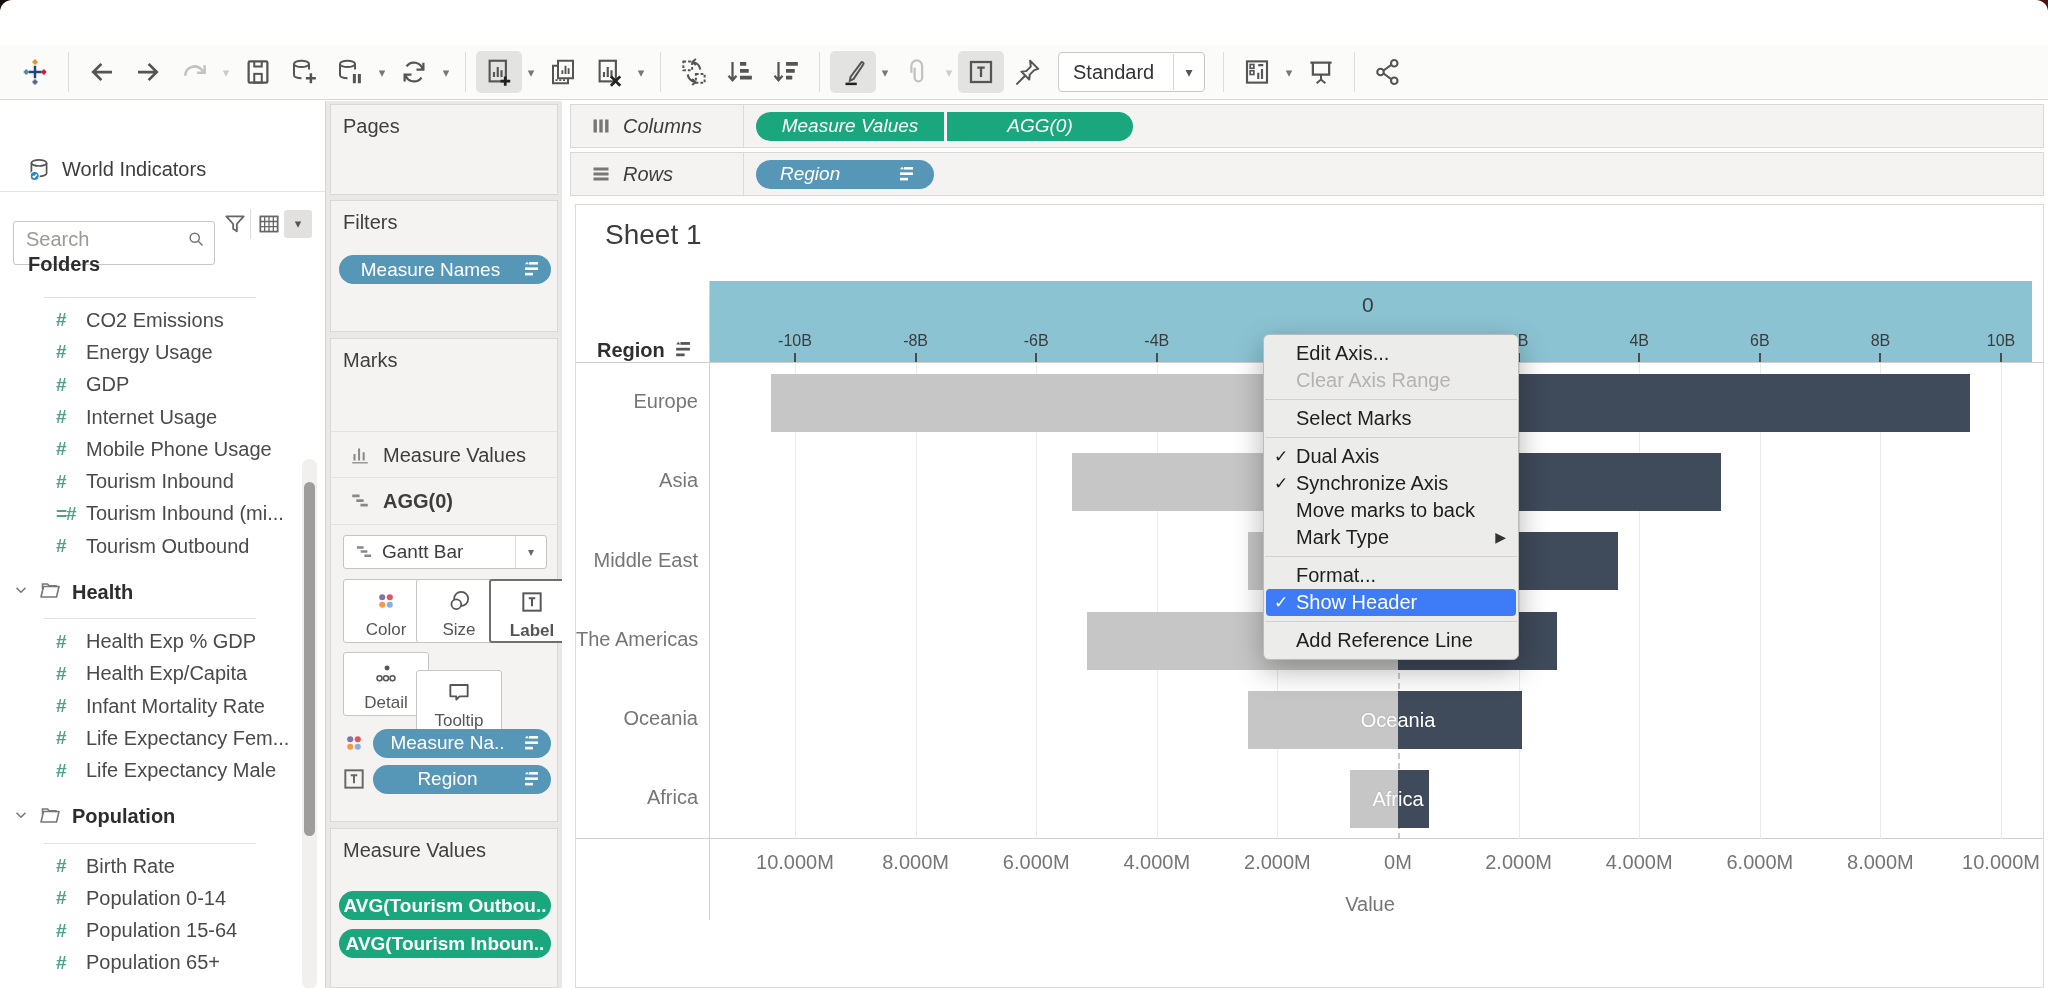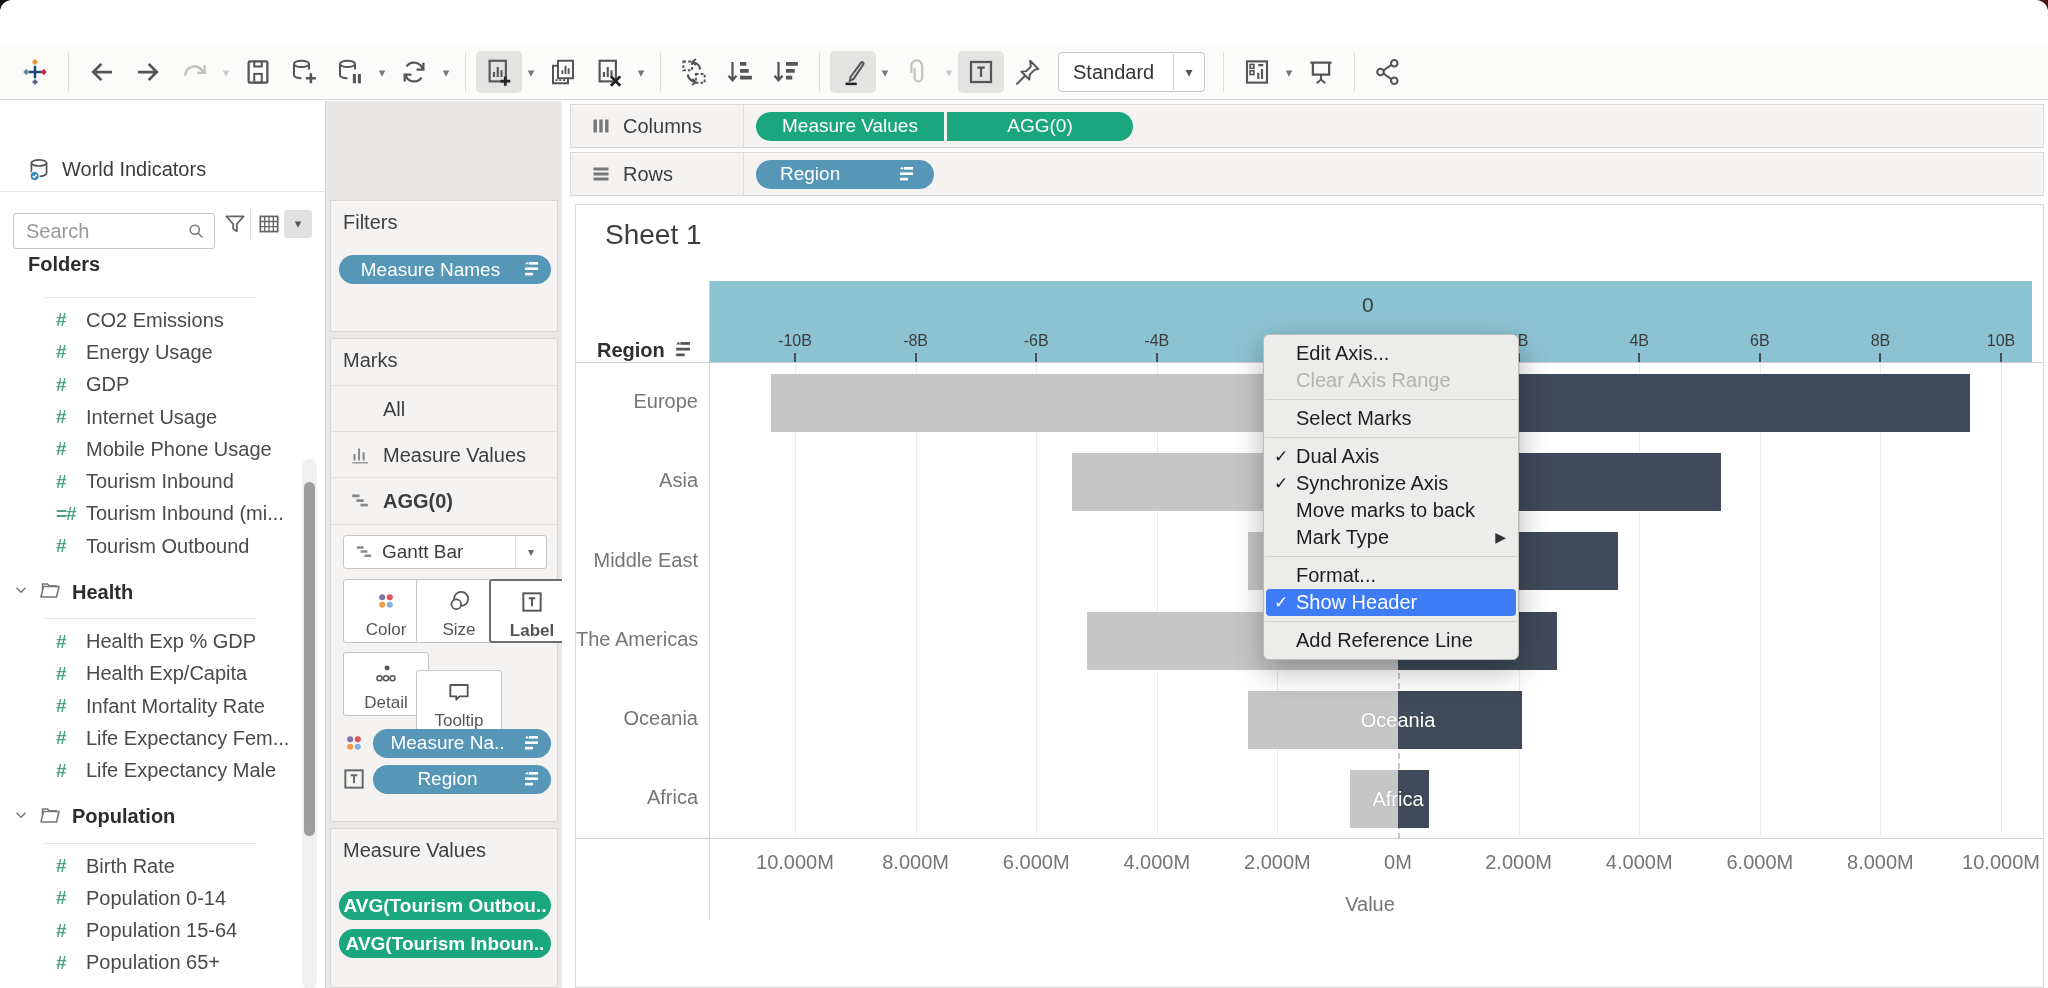--- a/index.html
+++ b/index.html
@@ -24,21 +24,21 @@
   
   .sidebar{position:absolute;left:0;top:101px;width:326px;bottom:0;background:#fff;border-right:1px solid #d5d4d2;box-sizing:border-box;}
   .side-tabs{position:absolute;left:0;top:0;width:100%;height:46px;background:#f1f0ee;border-bottom:1px solid #d8d7d5;}
   .tab{position:absolute;top:0;height:45px;line-height:45px;font-size:20px;color:#444;text-align:center;}
   .tab.active{left:0;width:96px;background:#fff;border-right:1px solid #d8d7d5;border-bottom:1px solid #fff;font-weight:bold;color:#222;}
   .tab.plain{left:97px;width:140px;}
   .collapse{position:absolute;right:10px;top:10px;width:26px;height:26px;color:#666;}
   .datasource{position:absolute;left:0;top:47px;width:100%;height:44px;background:#fff;border-bottom:1px solid #e6e5e3;display:flex;align-items:center;gap:10px;padding-left:26px;box-sizing:border-box;font-size:20px;color:#3c3c3c;}
   .datasource svg{width:26px;height:26px;color:#555;}
   .searchrow{position:absolute;left:0;top:100px;width:100%;height:46px;}
-  .search-box{position:absolute;left:13px;top:12px;width:202px;height:36px;border:1px solid #c8c7c5;border-radius:3px;background:#fff;box-sizing:border-box;}
+  .search-box{position:absolute;left:13px;top:20px;width:202px;height:44px;border:1px solid #c8c7c5;border-radius:3px;background:#fff;box-sizing:border-box;}
   .search-box input{position:absolute;left:10px;top:3px;width:150px;height:26px;border:none;outline:none;font-size:20px;color:#555;font-family:"Liberation Sans",sans-serif;background:transparent;}
   .search-box input::placeholder{color:#9a9a98;}
   .search-box svg{position:absolute;right:8px;top:7px;width:20px;height:20px;color:#777;}
   .sr-icon{position:absolute;top:10px;width:26px;height:26px;color:#666;}
   .sr-sep{position:absolute;left:250px;top:8px;width:1px;height:30px;background:#dcdbd9;}
   .caret-box{position:absolute;left:284px;top:9px;width:28px;height:28px;background:#e2e1df;border-radius:3px;text-align:center;line-height:28px;font-size:13px;color:#555;}
   .folders-heading{position:absolute;left:28px;top:152px;font-size:20px;font-weight:bold;color:#2d2d2d;}
   #field-list{position:absolute;left:0;top:190px;width:300px;}
   .f-divider{height:1px;background:#e4e3e1;margin:6px 44px 6px 44px;}
   .f-row{height:32.3px;display:flex;align-items:center;}
@@ -77,21 +77,21 @@
   .mbtn{position:absolute;width:86px;height:64px;background:#fff;border:1px solid #c6c5c3;border-radius:3px;box-sizing:border-box;text-align:center;color:#555;}
   .mbtn svg{width:26px;height:26px;margin-top:8px;}
   .mbtn .bl{font-size:17px;color:#555;margin-top:2px;}
   .mbtn.selected{border:2px solid #6f6f6f;font-weight:bold;}
   .mpill-row{position:absolute;left:10px;width:210px;height:30px;display:flex;align-items:center;}
   .mpill-row .rowic{width:26px;height:26px;color:#666;margin-right:6px;flex:none;}
   .mpill-row .pill{flex:1;}
   .mv-pill{position:absolute;left:8px;width:212px;font-weight:bold;}
   
   .workarea{position:absolute;left:562px;top:101px;right:0;bottom:0;background:#fff;}
-  .shelf{position:absolute;left:8px;right:4px;height:44px;background:#f4f3f1;border:1px solid #d9d8d6;box-sizing:border-box;display:flex;align-items:center;}
+  .shelf{position:absolute;left:8px;right:4px;height:44px;background:#f4f3f1;border:1px solid #d9d8d6;box-sizing:border-box;display:flex;align-items:center;font-style:italic;}
   .shelf.columns{top:3px;}
   .shelf.rows{top:51px;}
   .shelf .sh-ic{width:24px;height:24px;margin-left:18px;color:#777;flex:none;}
   .shelf .sh-label{font-size:20px;color:#3d3d3d;margin-left:10px;width:120px;}
   .shelf .sh-sep{width:1px;height:42px;background:#dcdbd9;margin-right:12px;}
   .shpill{height:29px;color:#fff;font-size:19px;display:flex;align-items:center;justify-content:center;padding:0 20px;background:#1aa77d;margin-right:3px;white-space:nowrap;}
   .shpill.first{border-radius:15px 0 0 15px;width:188px;box-sizing:border-box;}
   .shpill.second{border-radius:0 15px 15px 0;width:186px;box-sizing:border-box;}
   .shpill.solo{border-radius:15px;background:#5697b7;width:178px;box-sizing:border-box;justify-content:flex-start;padding-left:24px;}
   .shpill.solo svg{width:17px;height:17px;margin-left:auto;color:#fff;}
@@ -550,34 +550,34 @@
         <div class="f-row">
           <span class="f-ic">#</span>
           <span class="f-label">Population 65+</span>
         </div>
       </div>
     <div class="sb-track"></div>
     <div class="sb-thumb"></div>
   </div>
 
   <div class="cards-panel">
+    <div class="card c-pages">
+      <div class="card-title">Pages</div>
+    </div>
     <div class="card c-filters">
       <div class="card-title">Filters</div>
       <div class="pill blue filters-pill">
         <span class="pl">Measure Names</span>
         <svg>
             <use href="#i-sort-bars"></use>
           </svg>
       </div>
     </div>
     <div class="card c-marks">
       <div class="card-title">Marks</div>
-      <div class="mtab" style="top:46px">
-        <span class="noic">All</span>
-      </div>
       <div class="mtab" style="top:92px">
         <svg>
             <use href="#i-bar-chart"></use>
           </svg>
         <span>Measure Values</span>
       </div>
       <div class="mtab bold" style="top:138px;border-bottom:1px solid #e3e2e0">
         <svg>
             <use href="#i-gantt"></use>
           </svg>

